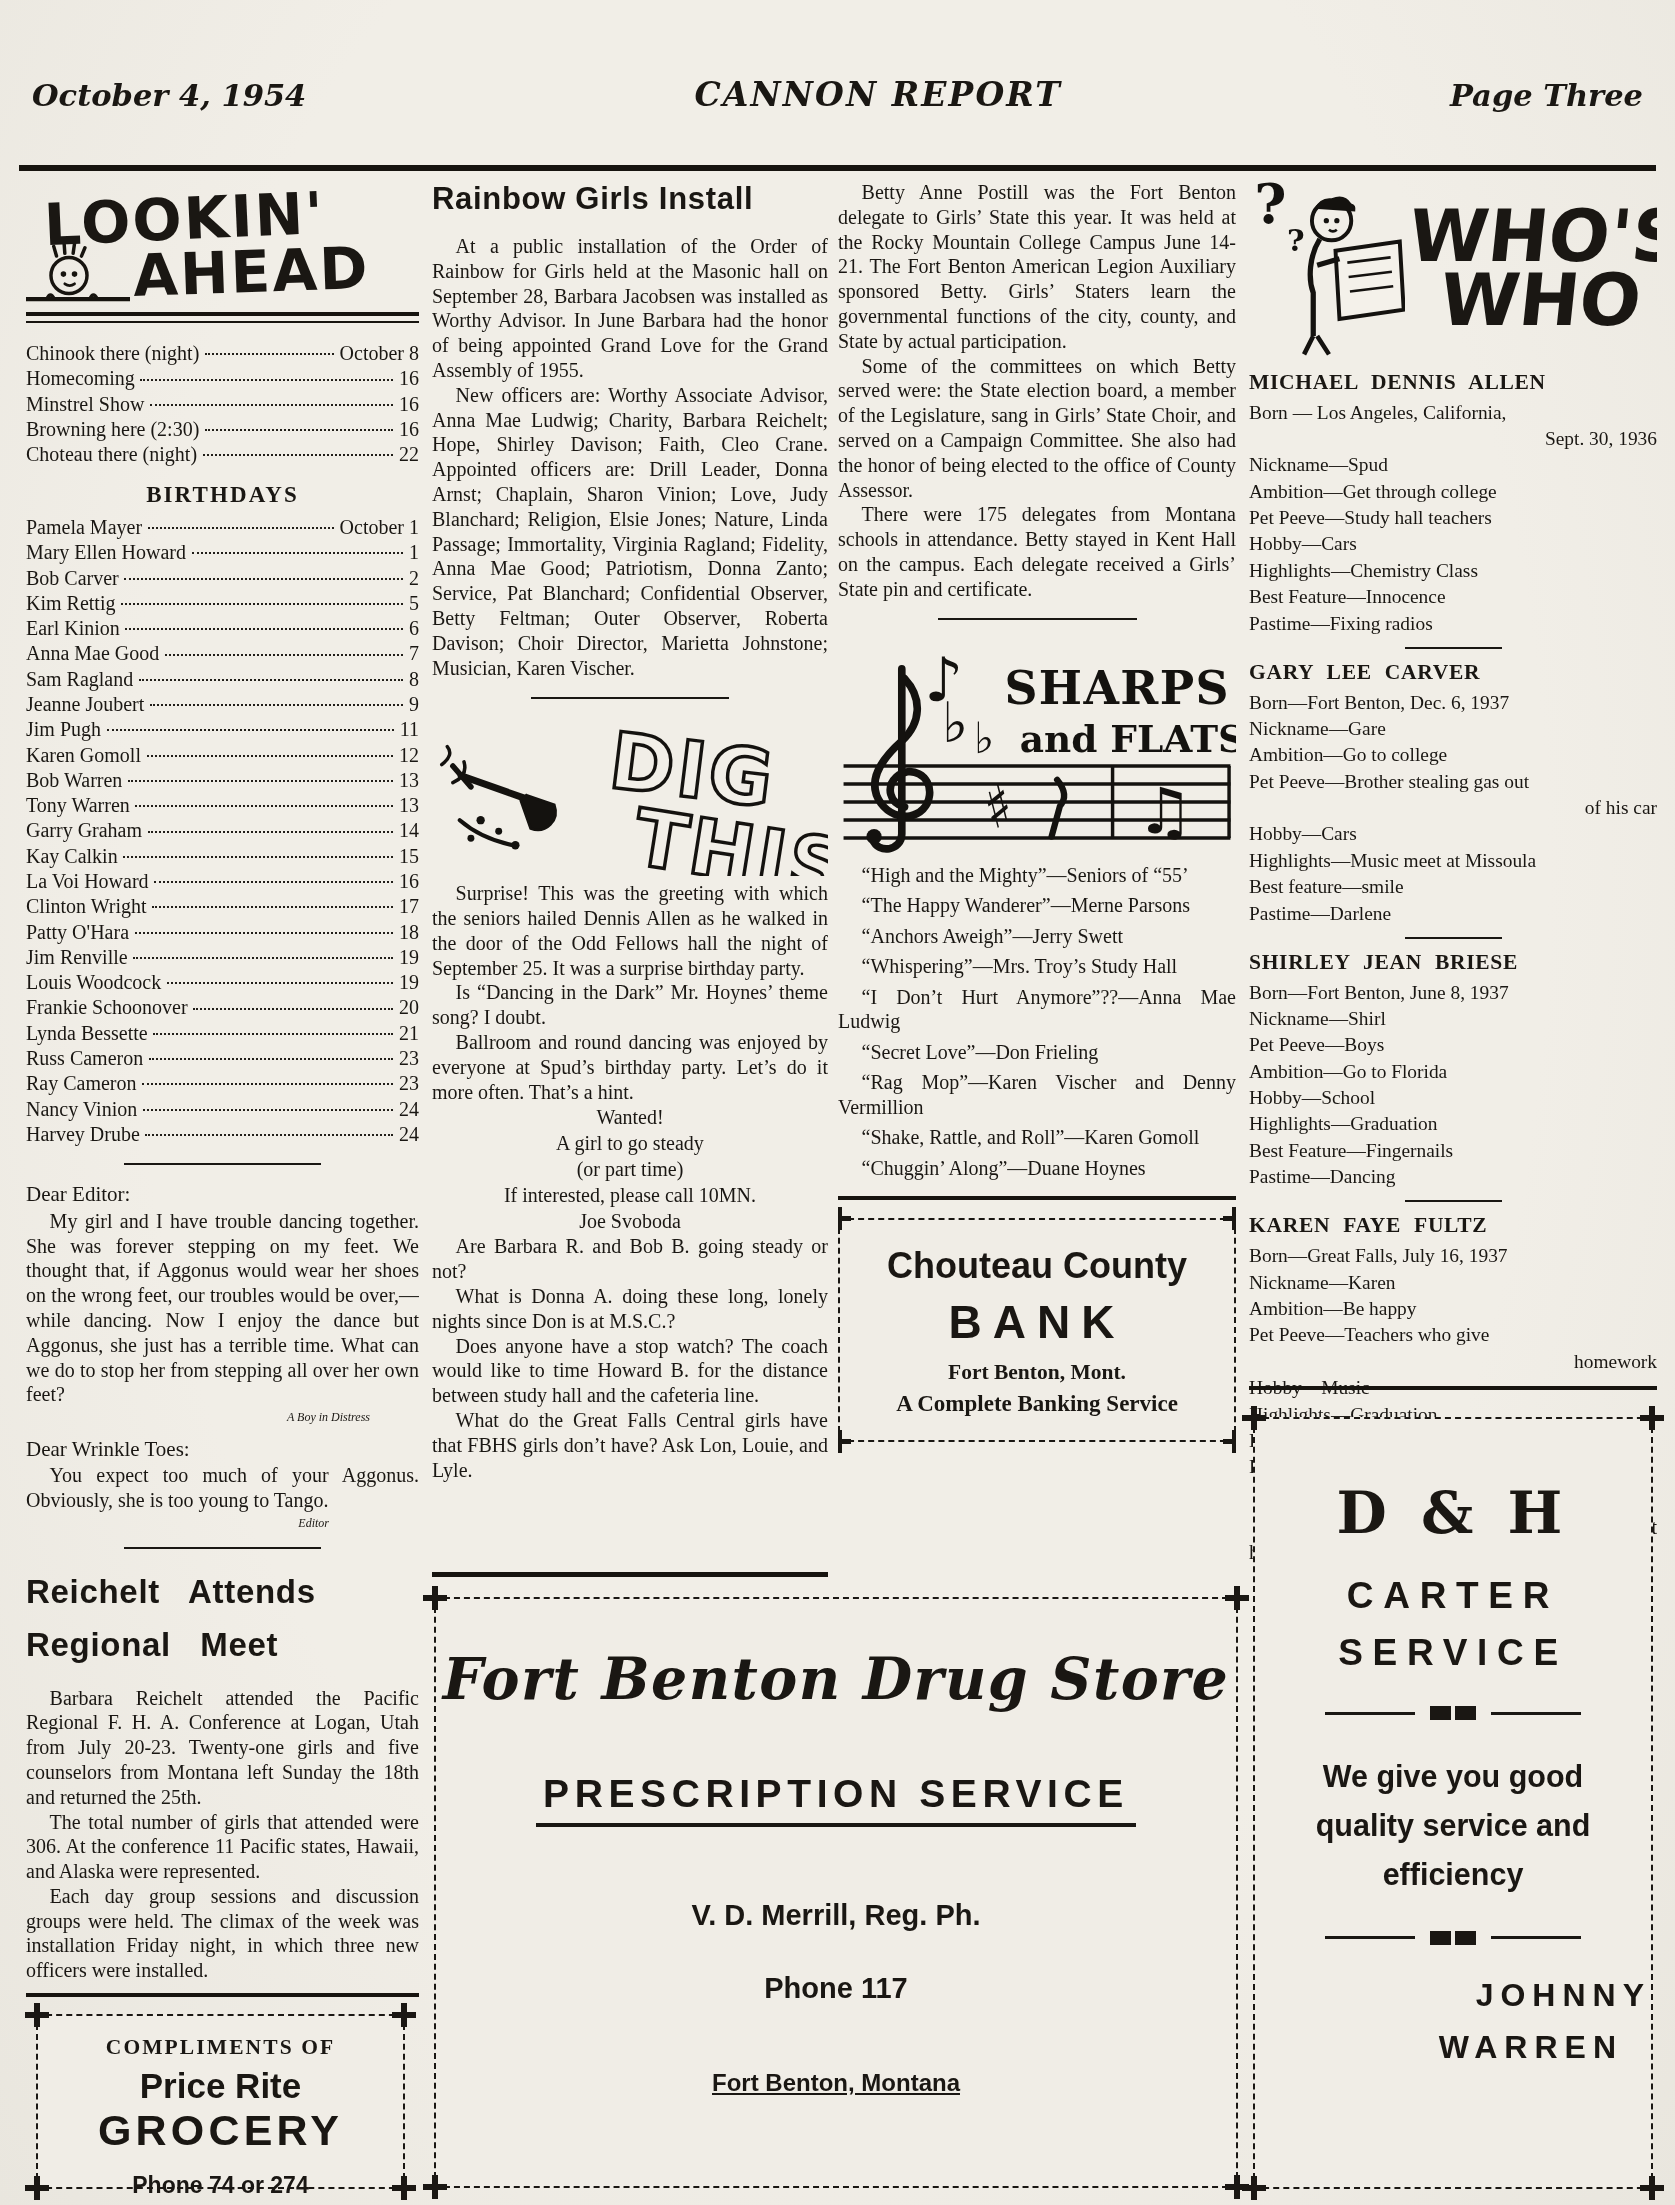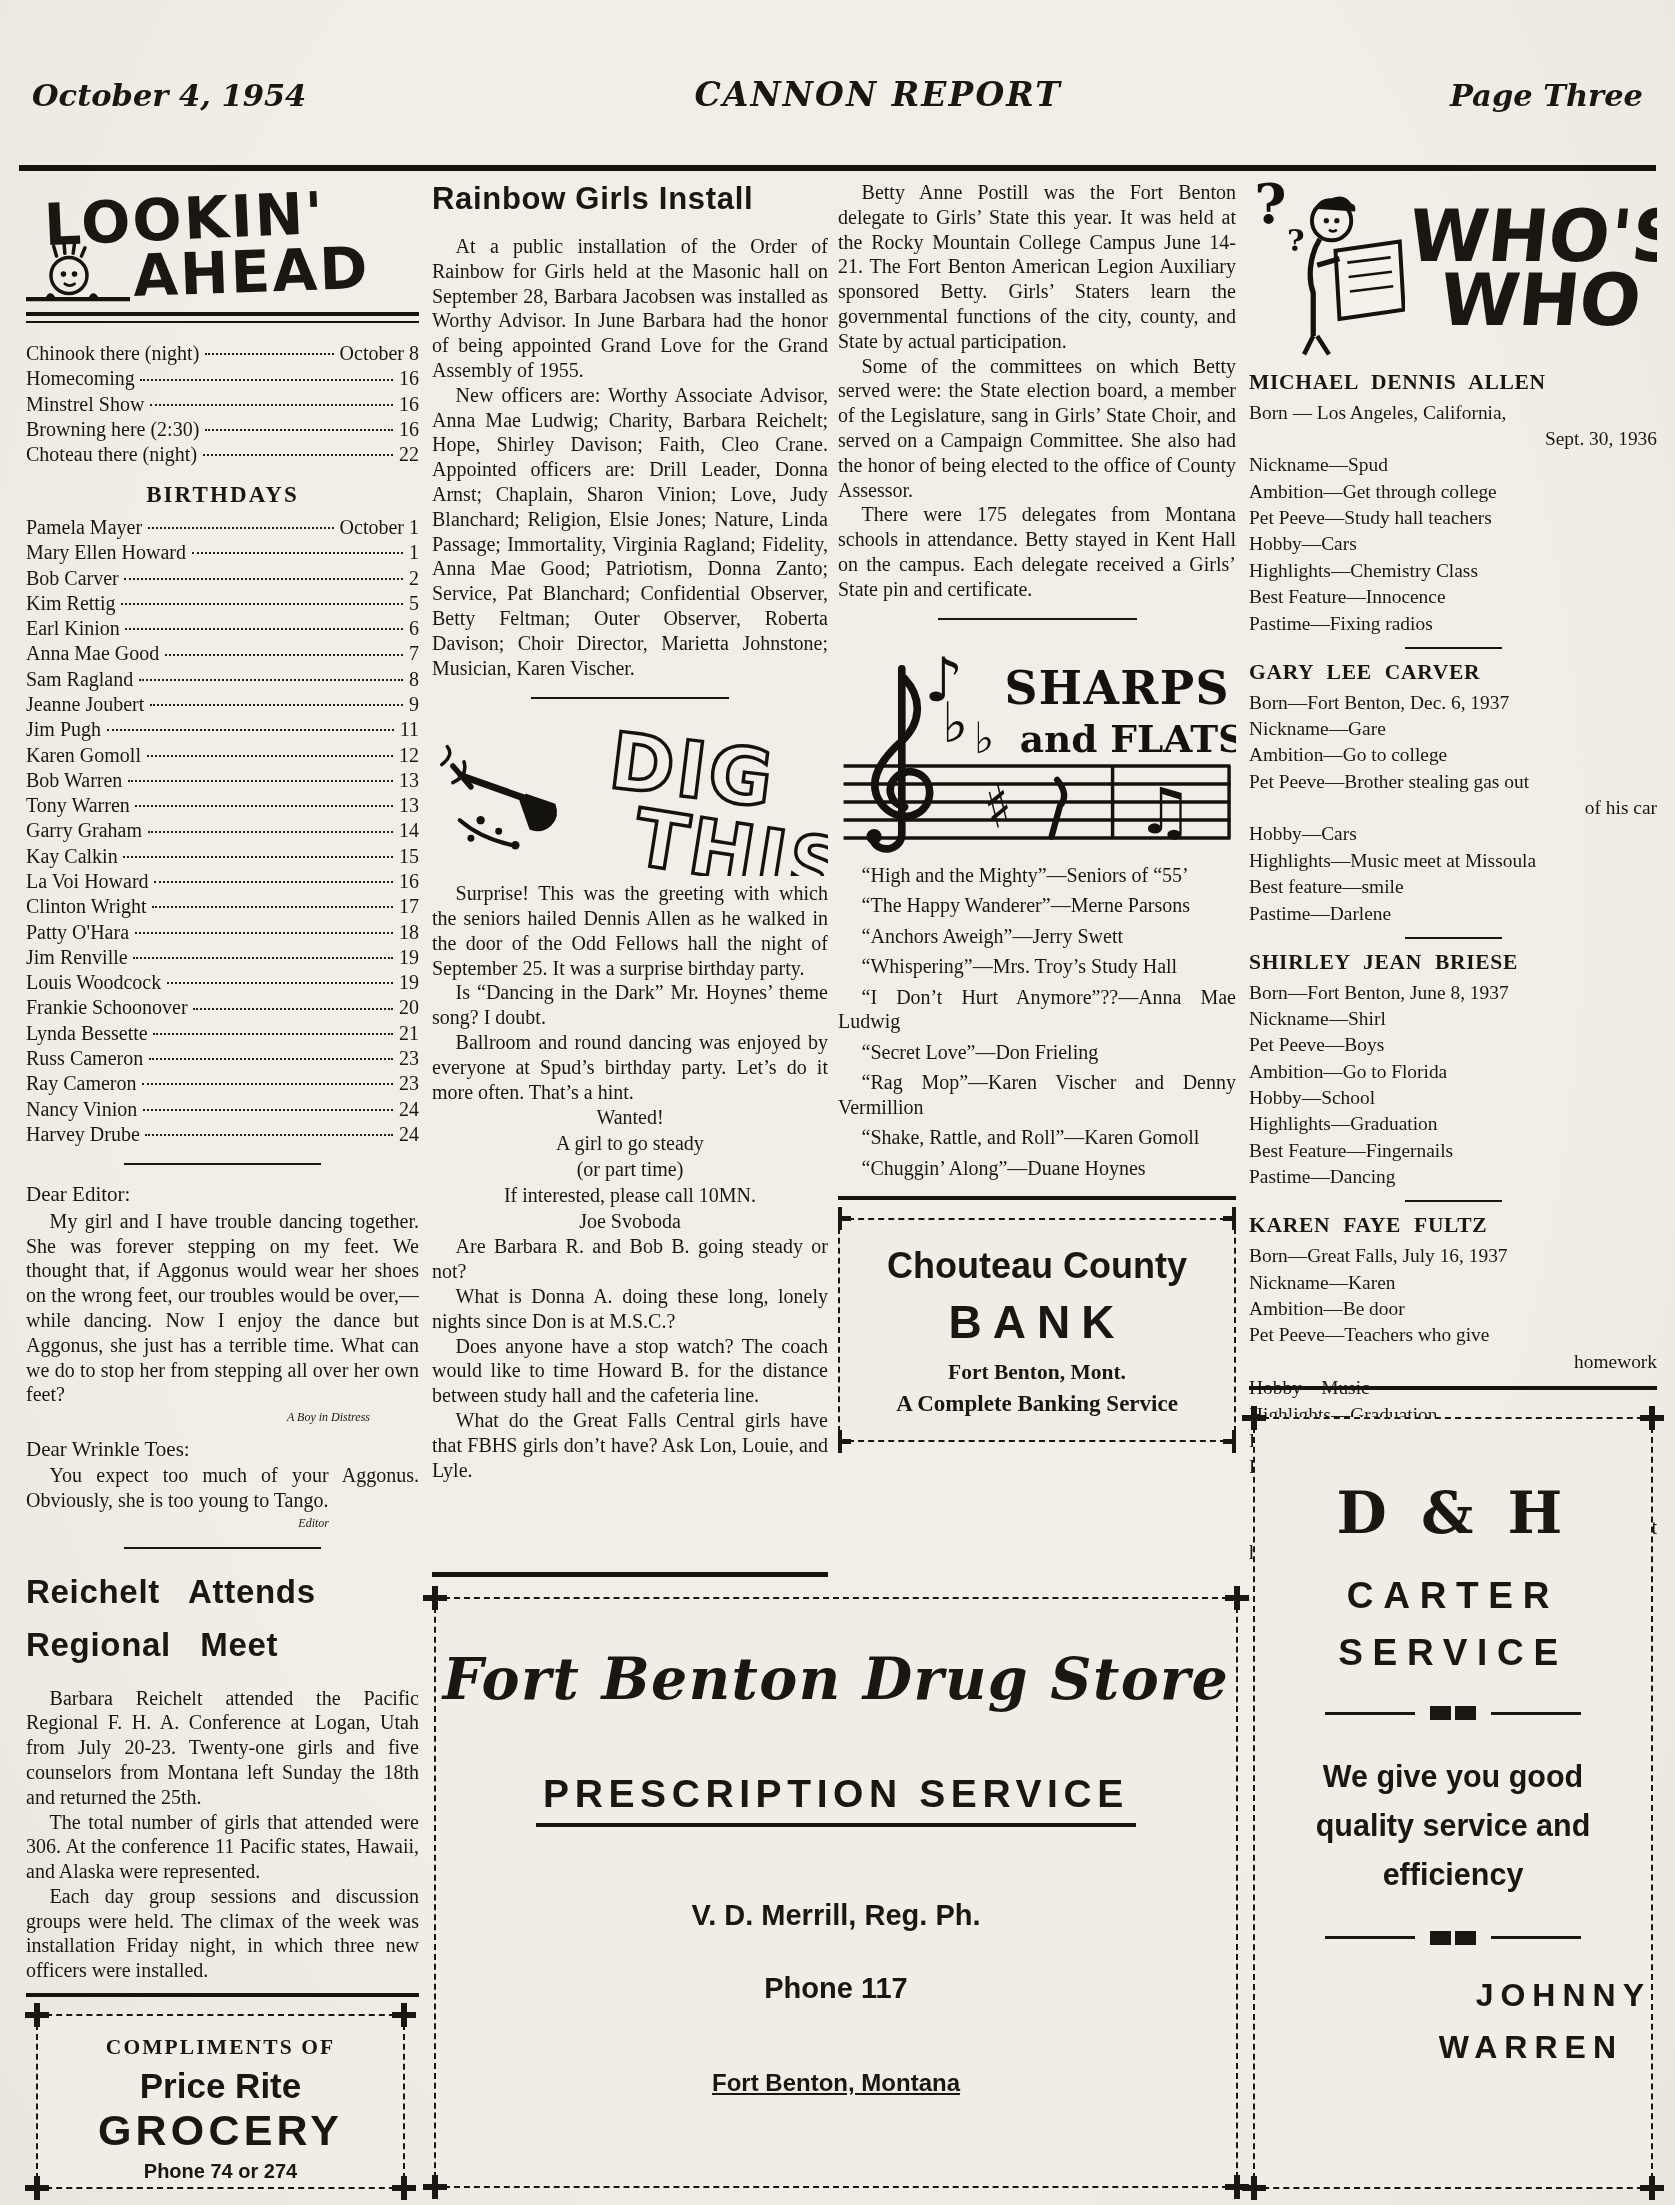--- a/index.html
+++ b/index.html
@@ -71,21 +71,21 @@
   .orn{position:relative;border:2.8px dashed #1a1713;background:#f0ede6;box-sizing:border-box;}
   .corner{position:absolute;width:23.6px;height:23.6px;}
   .corner::before{content:"";position:absolute;left:9px;top:0;width:5.6px;height:23.6px;background:#1a1713;}
   .corner::after{content:"";position:absolute;top:9px;left:0;width:23.6px;height:5.6px;background:#1a1713;}
   .corner.tl{top:-13px;left:-13px;}  .corner.tr{top:-13px;right:-13px;}
   .corner.bl{bottom:-13px;left:-13px;} .corner.br{bottom:-13px;right:-13px;}
   .price-ad{position:absolute;left:36px;top:2014px;width:369px;height:175px;text-align:center;padding-top:19.4px;}
   .pr1{font-size:21.5px;font-weight:bold;letter-spacing:2.1px;}
   .pr2{font-family:"Liberation Sans",sans-serif;font-weight:bold;font-size:35px;margin-top:5.6px;}
   .pr3{font-family:"Liberation Sans",sans-serif;font-weight:bold;font-size:43px;letter-spacing:4.2px;margin-top:0px;}
-  .pr4{font-family:"Liberation Sans",sans-serif;font-weight:bold;font-size:20px;margin-top:5px;}
+  .pr4{font-family:"Liberation Sans",sans-serif;font-weight:bold;font-size:23px;margin-top:17px;}
   .bank-ad{margin-top:18px;text-align:center;padding:25px 8.3px 23.6px;}
   .bk1{font-family:"Liberation Sans",sans-serif;font-weight:bold;font-size:36px;}
   .bk2{font-family:"Liberation Sans",sans-serif;font-weight:bold;font-size:46px;letter-spacing:11px;margin:8.3px 0 11px;}
   .bk3{font-size:21.5px;font-weight:bold;}
   .bk4{font-size:23px;font-weight:bold;margin-top:5.6px;}
   .dh-ad{position:absolute;left:1253px;top:1417px;width:400px;height:772px;text-align:center;padding-top:60px;}
   .dh1{font-family:"DejaVu Serif",serif;font-weight:bold;font-size:58px;letter-spacing:7px;}
   .dh2{font-family:"Liberation Sans",sans-serif;font-weight:bold;font-size:37px;letter-spacing:9.7px;margin-top:28px;}
   .dh3{font-family:"Liberation Sans",sans-serif;font-weight:bold;font-size:37px;letter-spacing:9.7px;margin-top:15.3px;}
   .sq-div{display:flex;align-items:center;justify-content:center;margin:32px 0;}
@@ -486,21 +486,21 @@
       <div class="pl">Highlights—Graduation</div>
       <div class="pl">Best Feature—Fingernails</div>
       <div class="pl">Pastime—Dancing</div>
     </div>
     <div class="mini-rule"></div>
 
     <div class="profile">
       <div class="name">KAREN FAYE FULTZ</div>
       <div class="pl">Born—Great Falls, July 16, 1937</div>
       <div class="pl">Nickname—Karen</div>
-      <div class="pl">Ambition—Be door</div>
+      <div class="pl">Ambition—Be happy</div>
       <div class="pl">Pet Peeve—Teachers who give</div>
       <div class="pl cont">homework</div>
       <div class="pl">Hobby—Music</div>
       <div class="pl">Highlights—Graduation</div>
       <div class="pl">Best Feature—Hair</div>
       <div class="pl">Pastime—Playing the piano</div>
     </div>
 
     <div class="short-rule"></div>
     <p class="note-par">If your name doesn’t appear in this issue put it here.</p>

